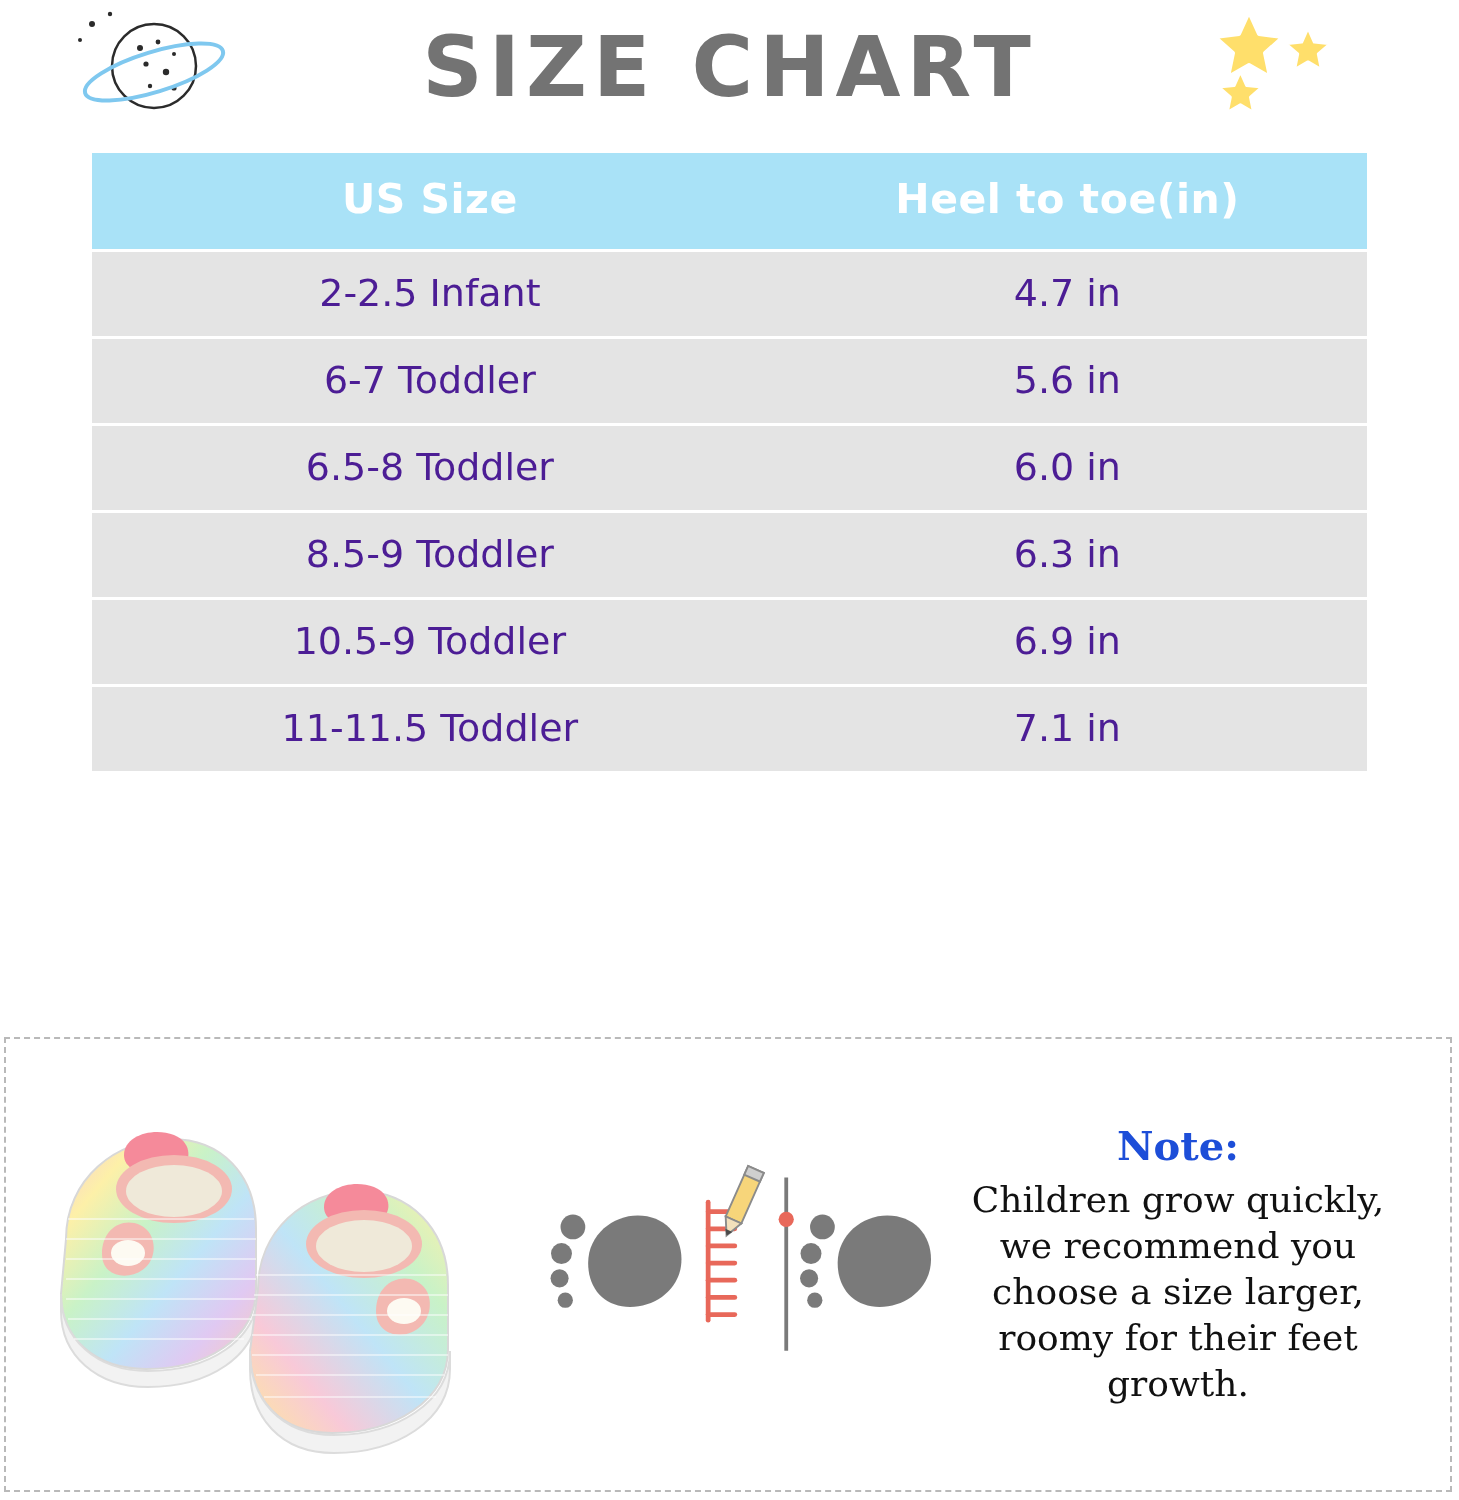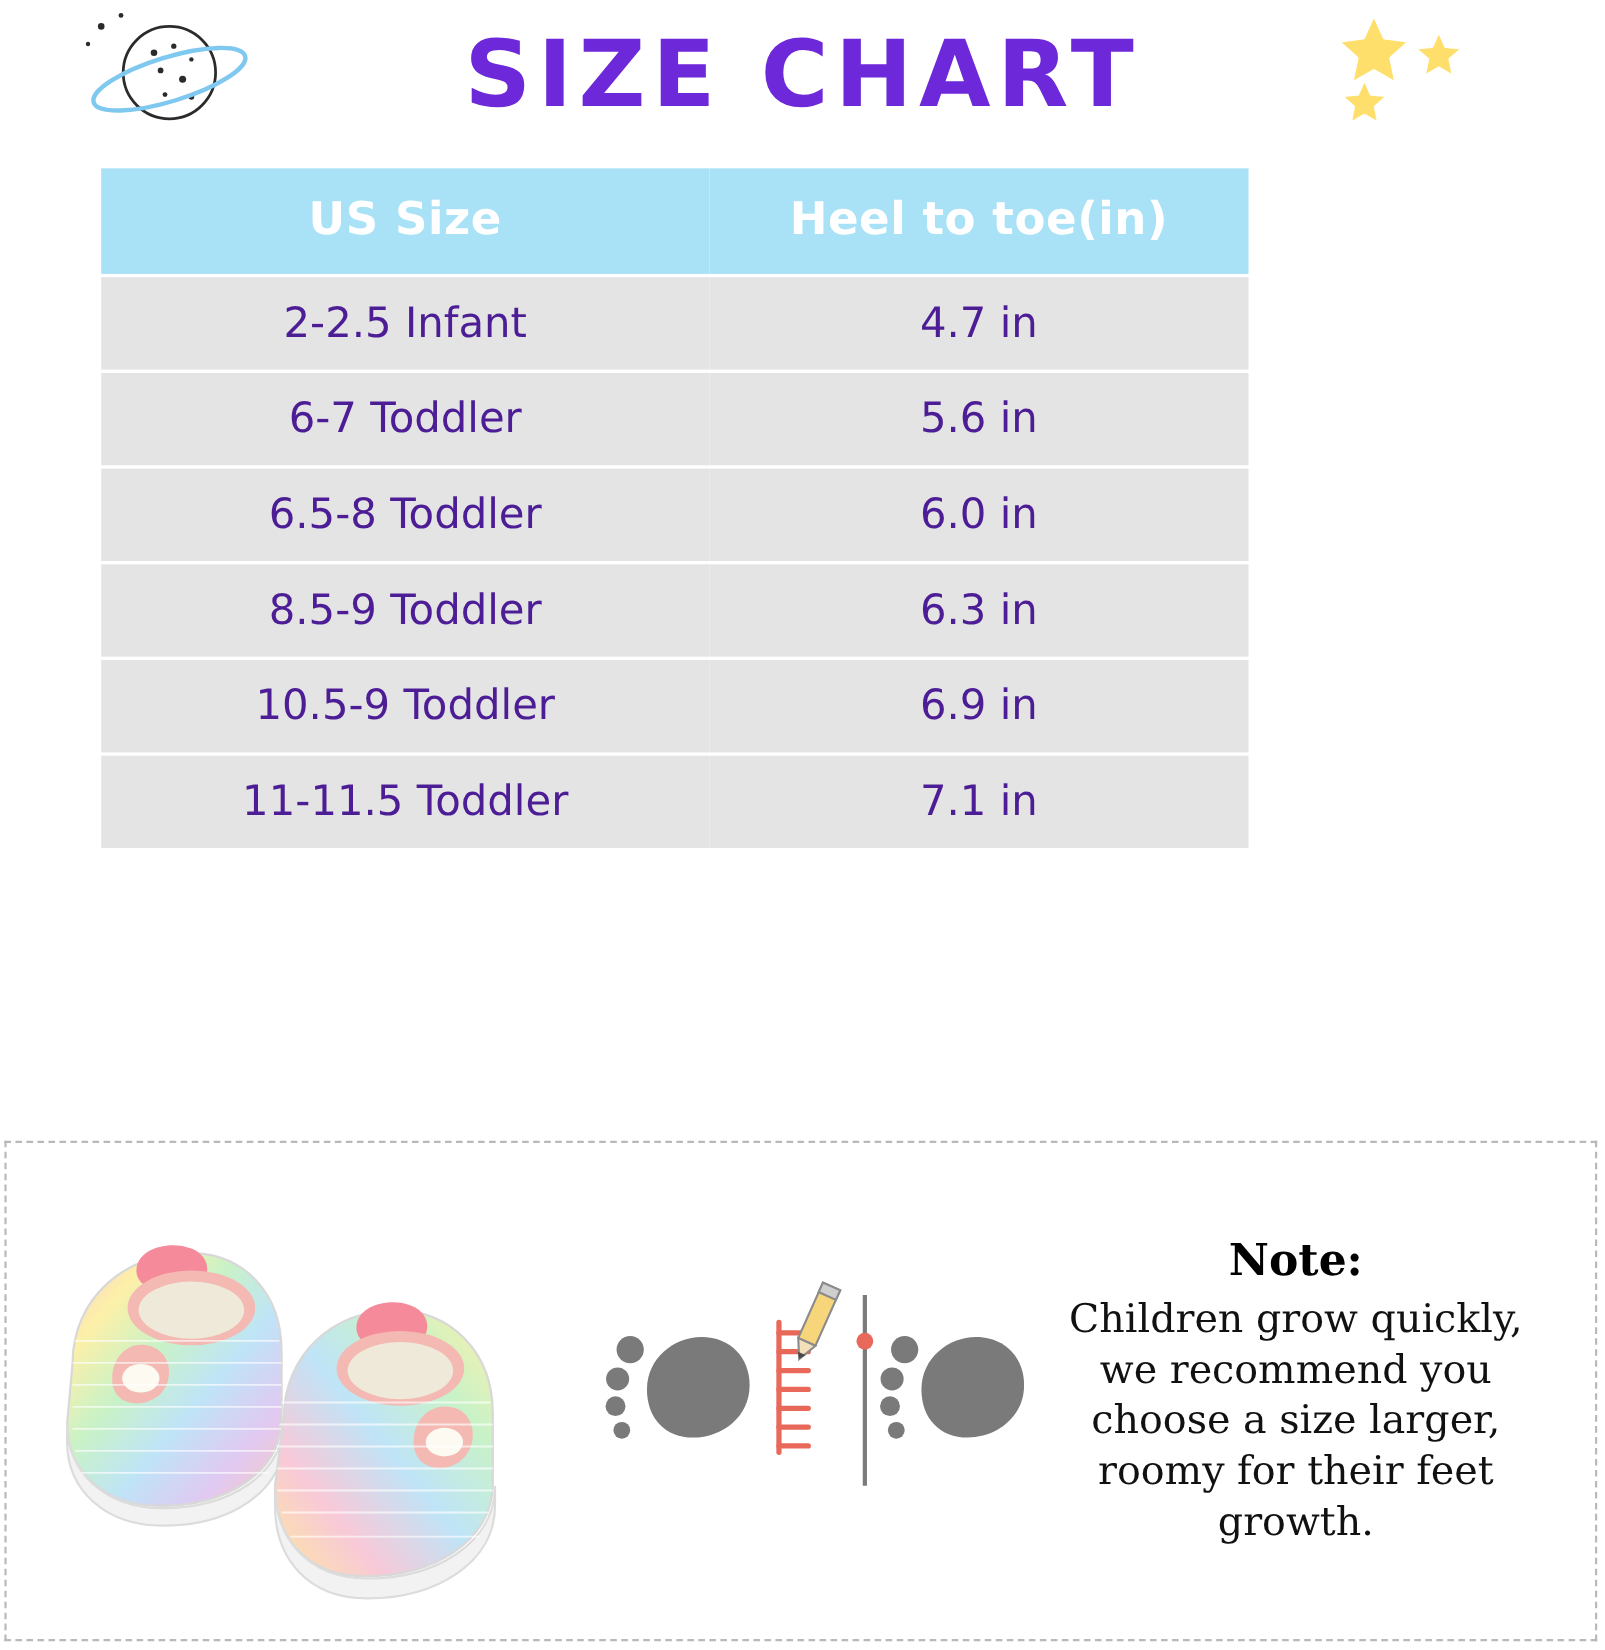--- a/index.html
+++ b/index.html
@@ -37,27 +37,27 @@
   .title {
     position: absolute;
     left: 0;
     right: 0;
     top: 18px;
     text-align: center;
     font-family: "DejaVu Sans", sans-serif;
     font-weight: bold;
     font-size: 84px;
     letter-spacing: 6px;
-    color: #6d28d9;
+    color: #737373;
   }
 
   
   .table-wrap {
     margin: 0 92px 0 92px;
-    width: 1043px;
+    width: 1275px;
   }
   .tbl {
     width: 100%;
     border-collapse: separate;
     border-spacing: 0 3px;
     table-layout: fixed;
   }
   .tbl thead th {
     background: #a9e2f7;
     color: #ffffff;
@@ -106,21 +106,21 @@
     display: flex;
     align-items: center;
     justify-content: center;
   }
   .note-area {
     flex: 1 1 auto;
     padding-right: 40px;
     text-align: center;
   }
   .note-title {
-    color: #000000;
+    color: #1d4ed8;
     font-weight: bold;
     font-size: 40px;
     margin-bottom: 8px;
     font-family: "DejaVu Serif", serif;
   }
   .note-text {
     color: #111111;
     font-size: 36px;
     line-height: 1.28;
     font-family: "DejaVu Serif", serif;

